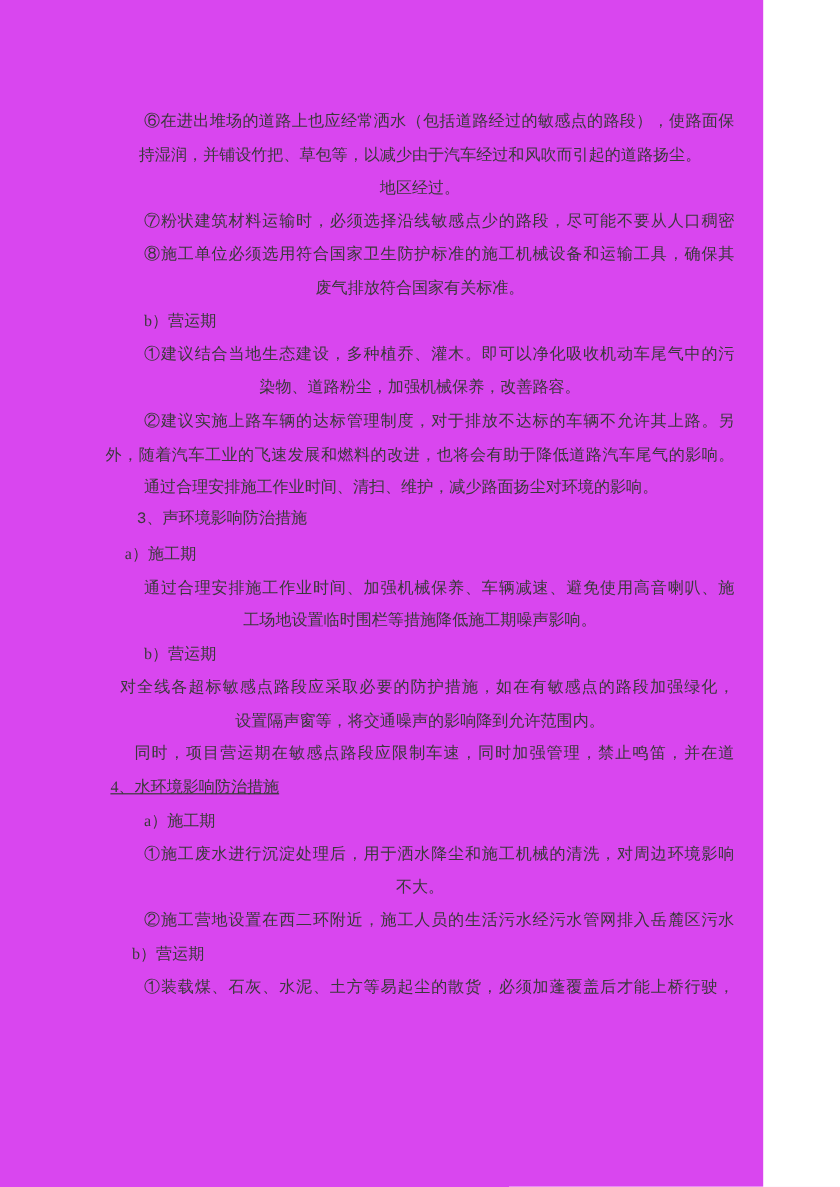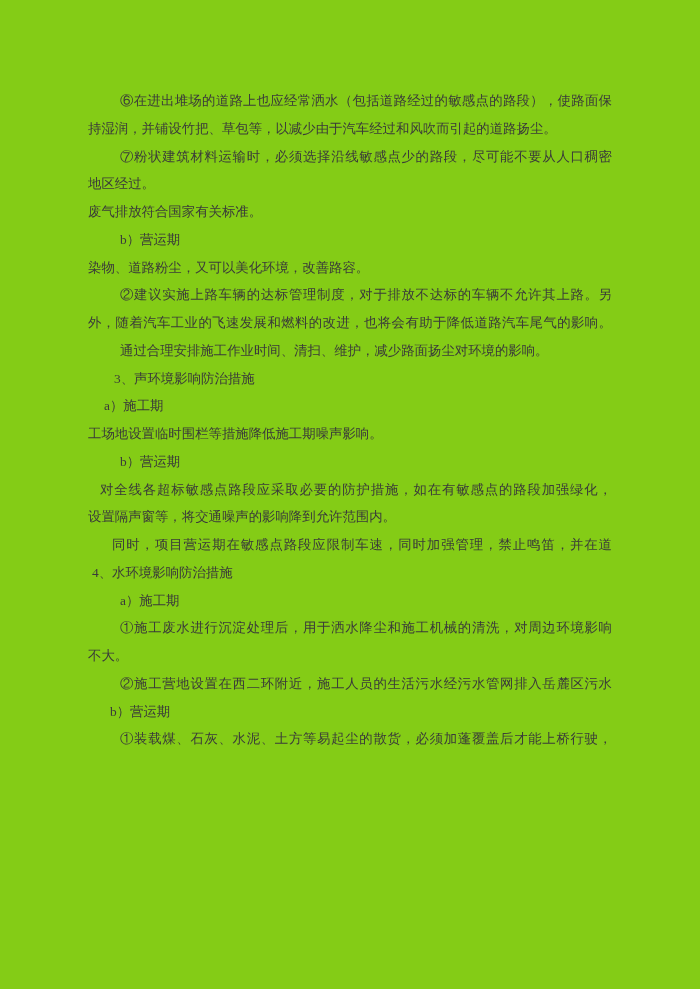--- a/index.html
+++ b/index.html
@@ -2,23 +2,23 @@
 <html><head>
 <meta charset="utf-8">
 <style>
   html, body {
     margin: 0;
     padding: 0;
     background: #ffffff;
   }
   .page {
     position: relative;
-    width: 700px;
+    width: 636px;
     height: 989px;
-    background: #84cc16;
+    background: #d946ef;
     overflow: hidden;
     font-family: "Liberation Serif", "DejaVu Serif", serif;
     color: #3a3a3a;
   }
   .text-block {
     position: absolute;
     left: 88px;
     top: 87px;
     width: 524px;
   }
@@ -28,46 +28,49 @@
     font-size: 13.4px;
     white-space: normal;
     text-align: left;
   }
   
   .j {
     text-align: justify;
     text-align-last: justify;
   }
   
-  .i0  { padding-left: 0; }
-  .i4  { padding-left: 4px; }
+  .i0  { padding-left: 0; text-align: center; }
+  .i4  { padding-left: 4px; text-decoration: underline; }
   .i12 { padding-left: 12px; font-family: Liberation Serif, serif; }
   .i16 { padding-left: 16px; }
   .i22 { padding-left: 22px; }
   .i24 { padding-left: 24px; font-family: Liberation Serif, serif; }
-  .i26 { padding-left: 26px; }
+  .i26 { padding-left: 26px; font-family: Liberation Mono, monospace; }
   .i32 { padding-left: 32px; }
 </style>
 </head>
 <body>
 
 <div class="page">
   <div class="text-block">
     <div class="ln i32 j">⑥在进出堆场的道路上也应经常洒水（包括道路经过的敏感点的路段），使路面保</div>
     <div class="ln i0">持湿润，并铺设竹把、草包等，以减少由于汽车经过和风吹而引起的道路扬尘。</div>
+    <div class="ln i0">地区经过。</div>
     <div class="ln i32 j">⑦粉状建筑材料运输时，必须选择沿线敏感点少的路段，尽可能不要从人口稠密</div>
-    <div class="ln i0">地区经过。</div>
+    <div class="ln i32 j">⑧施工单位必须选用符合国家卫生防护标准的施工机械设备和运输工具，确保其</div>
     <div class="ln i0">废气排放符合国家有关标准。</div>
     <div class="ln i32">b）营运期</div>
-    <div class="ln i0">染物、道路粉尘，又可以美化环境，改善路容。</div>
+    <div class="ln i32 j">①建议结合当地生态建设，多种植乔、灌木。即可以净化吸收机动车尾气中的污</div>
+    <div class="ln i0">染物、道路粉尘，加强机械保养，改善路容。</div>
     <div class="ln i32 j">②建议实施上路车辆的达标管理制度，对于排放不达标的车辆不允许其上路。另</div>
     <div class="ln i0 j">外，随着汽车工业的飞速发展和燃料的改进，也将会有助于降低道路汽车尾气的影响。</div>
     <div class="ln i32">通过合理安排施工作业时间、清扫、维护，减少路面扬尘对环境的影响。</div>
     <div class="ln i26">3、声环境影响防治措施</div>
     <div class="ln i16">a）施工期</div>
+    <div class="ln i32 j">通过合理安排施工作业时间、加强机械保养、车辆减速、避免使用高音喇叭、施</div>
     <div class="ln i0">工场地设置临时围栏等措施降低施工期噪声影响。</div>
     <div class="ln i32">b）营运期</div>
     <div class="ln i12 j">对全线各超标敏感点路段应采取必要的防护措施，如在有敏感点的路段加强绿化，</div>
     <div class="ln i0">设置隔声窗等，将交通噪声的影响降到允许范围内。</div>
     <div class="ln i24 j">同时，项目营运期在敏感点路段应限制车速，同时加强管理，禁止鸣笛，并在道</div>
     <div class="ln i4">4、水环境影响防治措施</div>
     <div class="ln i32">a）施工期</div>
     <div class="ln i32 j">①施工废水进行沉淀处理后，用于洒水降尘和施工机械的清洗，对周边环境影响</div>
     <div class="ln i0">不大。</div>
     <div class="ln i32 j">②施工营地设置在西二环附近，施工人员的生活污水经污水管网排入岳麓区污水</div>

